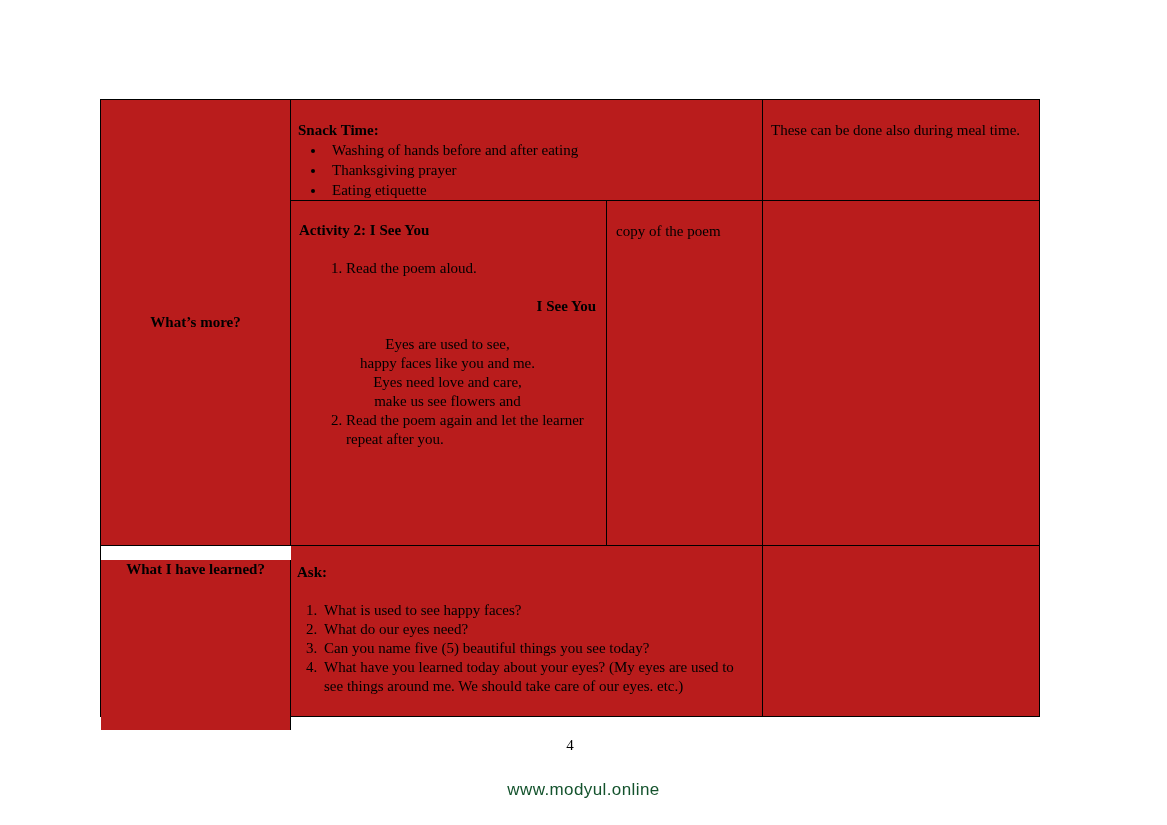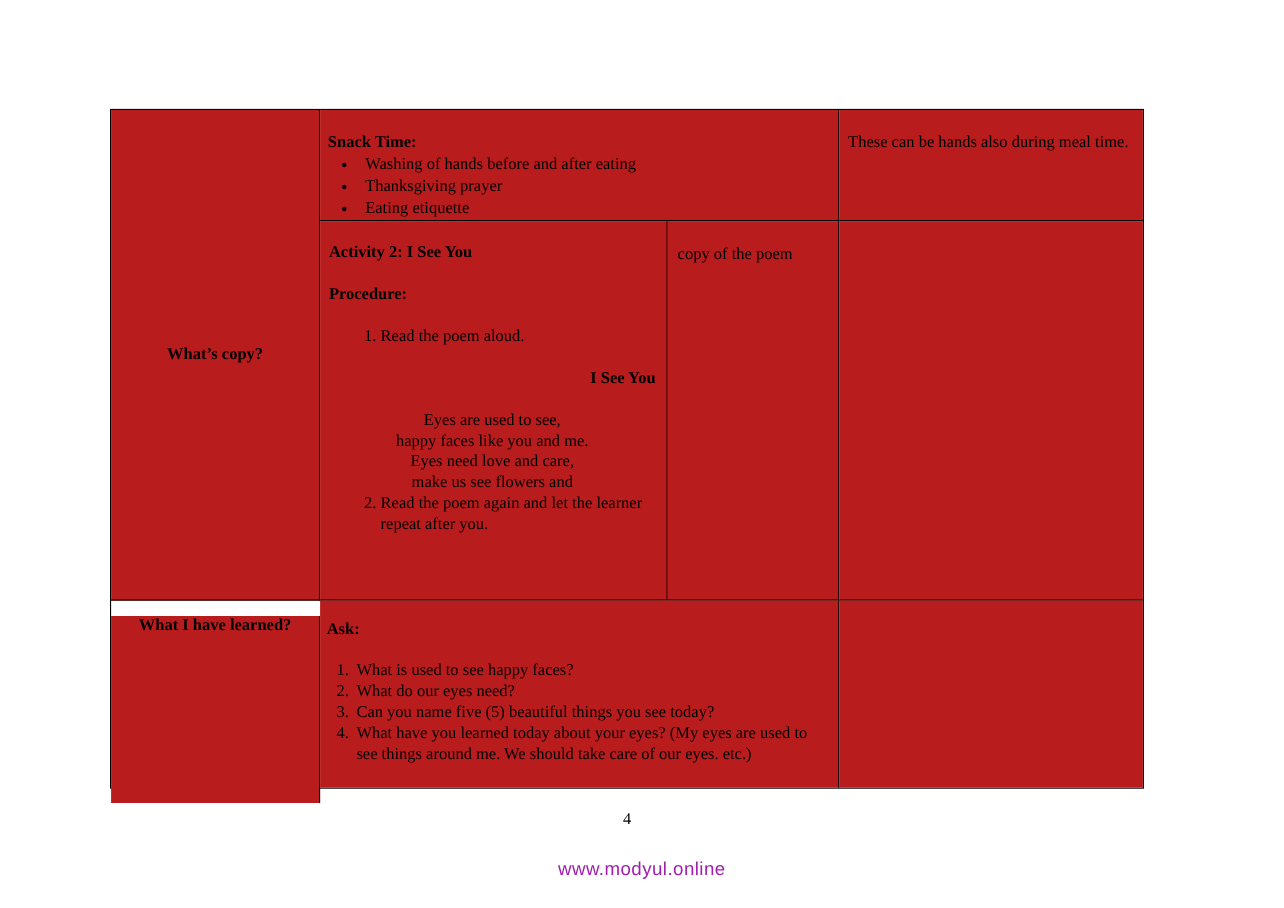--- a/index.html
+++ b/index.html
@@ -52,50 +52,49 @@
 
   .page-number {
     position:absolute; left:100px; top:736px; width:940px;
     text-align:center; font-size:15px; color:#000000;
   }
   .watermark {
     position:absolute; left:0; top:780px; width:1167px;
     text-align:center;
     font-family:"Liberation Sans","DejaVu Sans",sans-serif;
     font-size:17px; letter-spacing:0.4px;
-    color:#a21caf;
+    color:#14532d;
   }
 </style>
 </head>
 <body>
 
 <div class="page">
 
   <div class="doc-table">
 
     <div class="cell cell-whats-more br bb">
-      <div class="row-label">What’s copy?</div>
+      <div class="row-label">What’s more?</div>
     </div>
 
     <div class="cell cell-snack br bb">
       <div class="b">Snack Time:</div>
       <ul class="snack-bullets">
         <li>Washing of hands before and after eating</li>
         <li>Thanksgiving prayer</li>
         <li>Eating etiquette</li>
       </ul>
     </div>
 
     <div class="cell cell-snack-note bb">
-      <div>These can be hands also during meal time.</div>
+      <div>These can be done also during meal time.</div>
     </div>
 
     <div class="cell cell-activity br bb">
       <div class="b mb19">Activity 2: I See You</div>
-      <div class="b mb19">Procedure:</div>
       <ol class="steps" start="1">
         <li>Read the poem aloud.</li>
       </ol>
       <div class="poem-title">I See You</div>
       <div class="poem">
         <div>Eyes are used to see,</div>
         <div>happy faces like you and me.</div>
         <div>Eyes need love and care,</div>
         <div>make us see flowers and</div>
       </div>

